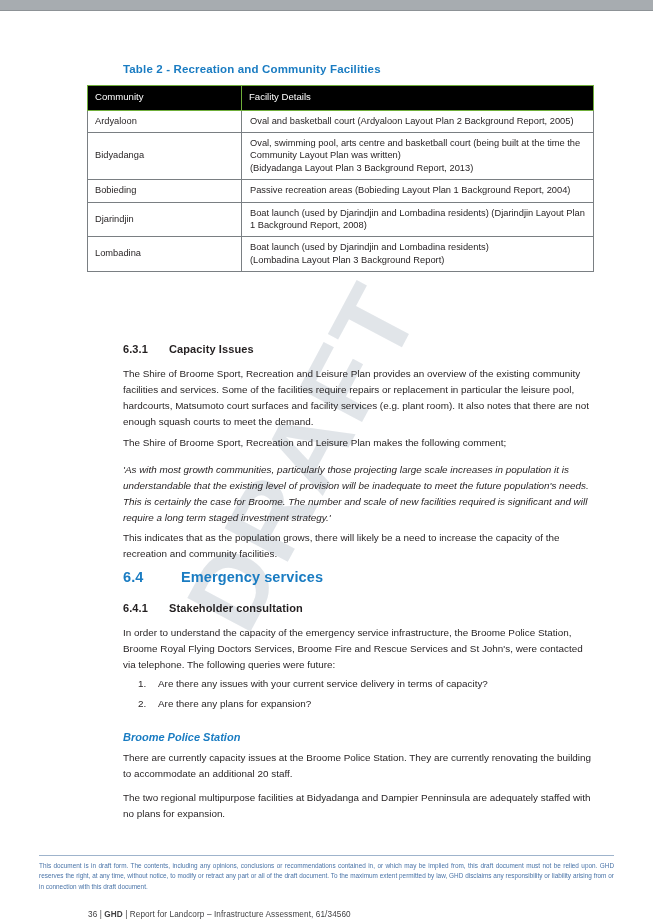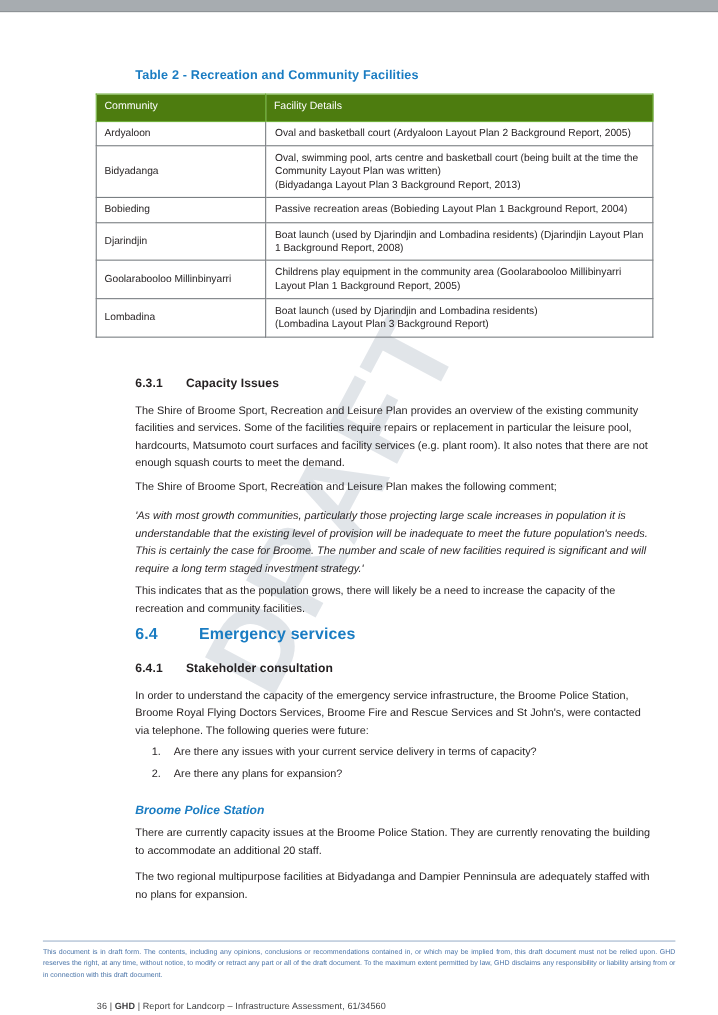--- a/index.html
+++ b/index.html
@@ -92,21 +92,21 @@
 
   table.facilities th,
   table.facilities td {
     border: 1px solid #7a7f83;
     padding: 4px 6px 5px 7px;
     vertical-align: middle;
     line-height: 1.33;
     text-align: left;
   }
   table.facilities thead th {
-    background: #4d7c0f;
+    background: #000000;
     border-color: #6fae3a;
     color: #ffffff;
     font-weight: normal;
     font-size: 9.6px;
     padding-top: 5px;
     padding-bottom: 6px;
   }
   table.facilities td.detail { padding-left: 8px; }
 
   
@@ -236,24 +236,20 @@
         </tr>
         <tr>
           <td>Bobieding</td>
           <td class="detail">Passive recreation areas (Bobieding Layout Plan 1 Background Report, 2004)</td>
         </tr>
         <tr>
           <td>Djarindjin</td>
           <td class="detail">Boat launch (used by Djarindjin and Lombadina residents) (Djarindjin Layout Plan 1 Background Report, 2008)</td>
         </tr>
         <tr>
-          <td>Goolarabooloo Millinbinyarri</td>
-          <td class="detail">Childrens play equipment in the community area (Goolarabooloo Millibinyarri Layout Plan 1 Background Report, 2005)</td>
-        </tr>
-        <tr>
           <td>Lombadina</td>
           <td class="detail">Boat launch (used by Djarindjin and Lombadina residents)<br>(Lombadina Layout Plan 3 Background Report)</td>
         </tr>
       </tbody>
     </table>
 
     <h3 class="h3" style="left:123px; top:331px;">
       <span class="num">6.3.1</span><span>Capacity Issues</span>
     </h3>
 

